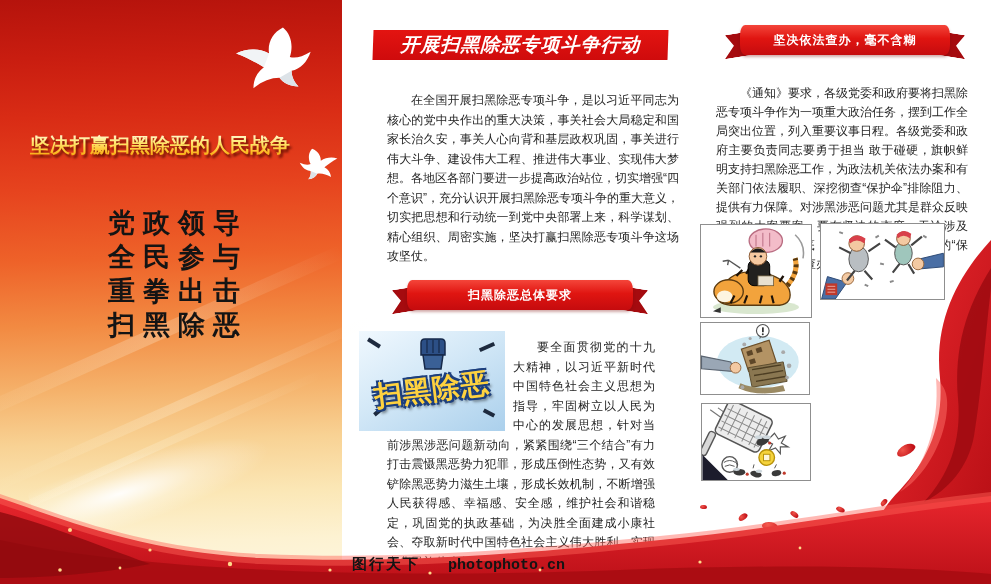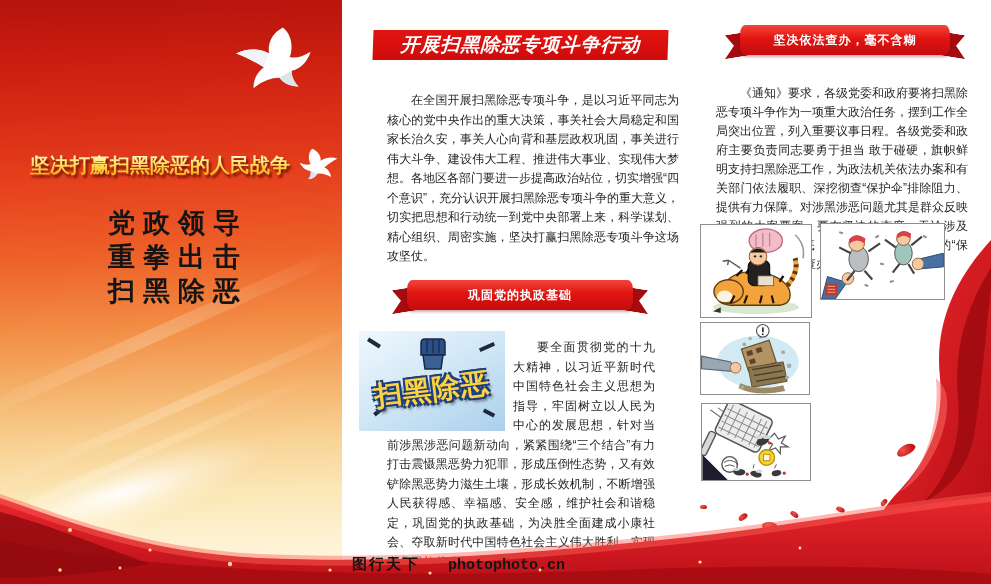--- a/index.html
+++ b/index.html
@@ -17,21 +17,21 @@
   .streak{position:absolute;width:420px;height:14px;opacity:.28;
     background:linear-gradient(90deg,rgba(255,255,255,0),rgba(255,250,230,.9),rgba(255,255,255,0));
     transform:rotate(-24deg);}
   .streak.s1{left:-60px;top:330px;}
   .streak.s2{left:-30px;top:400px;height:10px;}
   .streak.s3{left:-80px;top:455px;height:8px;}
   .left-title{position:absolute;left:10px;top:132px;width:300px;text-align:center;
     font-size:20px;font-weight:900;letter-spacing:0px;white-space:nowrap;
     background:linear-gradient(180deg,#fffce9 4%,#ffe873 38%,#ffc531 68%,#f29500 100%);
     -webkit-background-clip:text;background-clip:text;color:transparent;
-    filter:drop-shadow(2px 3px 1px rgba(96,12,0,.85));margin-top:20px;}
+    filter:drop-shadow(2px 3px 1px rgba(96,12,0,.85));}
   .slogans{position:absolute;left:0;top:206px;width:342px;text-align:center;}
   .slogan-line{font-family:"Liberation Serif","DejaVu Serif",serif;font-weight:bold;
     font-size:27px;line-height:34px;letter-spacing:8px;padding-left:14px;color:#141414;}
   .dove{position:absolute;}
   .dove.big{left:230px;top:24px;width:92px;height:78px;}
   .dove.small{left:296px;top:146px;width:44px;height:40px;transform:scaleX(-1) rotate(8deg);}
 
   
   .body-text{font-size:12px;color:#252525;text-align:justify;text-indent:2em;margin:12px;}
 
@@ -100,37 +100,38 @@
     </svg>
     <svg class="dove small" viewBox="0 0 100 90">
       <path d="M58,4 C46,10 40,22 42,34 C30,28 16,28 4,34 C16,38 26,44 36,50 C28,56 24,64 24,74 C34,66 44,62 54,62 C58,68 66,72 76,72 C70,66 68,60 68,54 C78,52 86,44 90,32 C80,38 72,40 66,38 C70,26 68,12 58,4 Z" fill="#ffffff"></path>
       <path d="M54,62 C58,68 66,72 76,72 C70,66 68,60 68,54 Z" fill="#dde3e8"></path>
     </svg>
 
     <div class="left-title">坚决打赢扫黑除恶的人民战争</div>
 
     <div class="slogans">
       <div class="slogan-line">党政领导</div>
+      <div class="slogan-line">全民参与</div>
       <div class="slogan-line">重拳出击</div>
       <div class="slogan-line">扫黑除恶</div>
     </div>
   </div>
 
   <div class="mid-panel">
     <div class="top-banner">
       <span>开展扫黑除恶专项斗争行动</span>
     </div>
 
     <p class="body-text mid-para1">在全国开展扫黑除恶专项斗争，是以习近平同志为核心的党中央作出的重大决策，事关社会大局稳定和国家长治久安，事关人心向背和基层政权巩固，事关进行伟大斗争、建设伟大工程、推进伟大事业、实现伟大梦想。各地区各部门要进一步提高政治站位，切实增强“四个意识”，充分认识开展扫黑除恶专项斗争的重大意义，切实把思想和行动统一到党中央部署上来，科学谋划、精心组织、周密实施，坚决打赢扫黑除恶专项斗争这场攻坚仗。</p>
 
     <div class="ribbon ribbon2">
       <span class="tail left"></span>
       <span class="tail right"></span>
       <span class="band">
-        <span>巩固党的执政基础</span>
+        <span>扫黑除恶总体要求</span>
       </span>
     </div>
 
     <div class="mid-para2-wrap">
       <div class="badge">
         <span class="shard" style="left:8px;top:10px;width:14px;height:4px;transform:rotate(32deg);"></span>
         <span class="shard" style="left:120px;top:14px;width:16px;height:4px;transform:rotate(-24deg);"></span>
         <span class="shard" style="left:14px;top:78px;width:12px;height:4px;transform:rotate(-40deg);"></span>
         <span class="shard" style="left:124px;top:80px;width:12px;height:4px;transform:rotate(28deg);"></span>
         <svg style="position:absolute;left:52px;top:2px;width:44px;height:44px;" viewBox="0 0 44 44">

